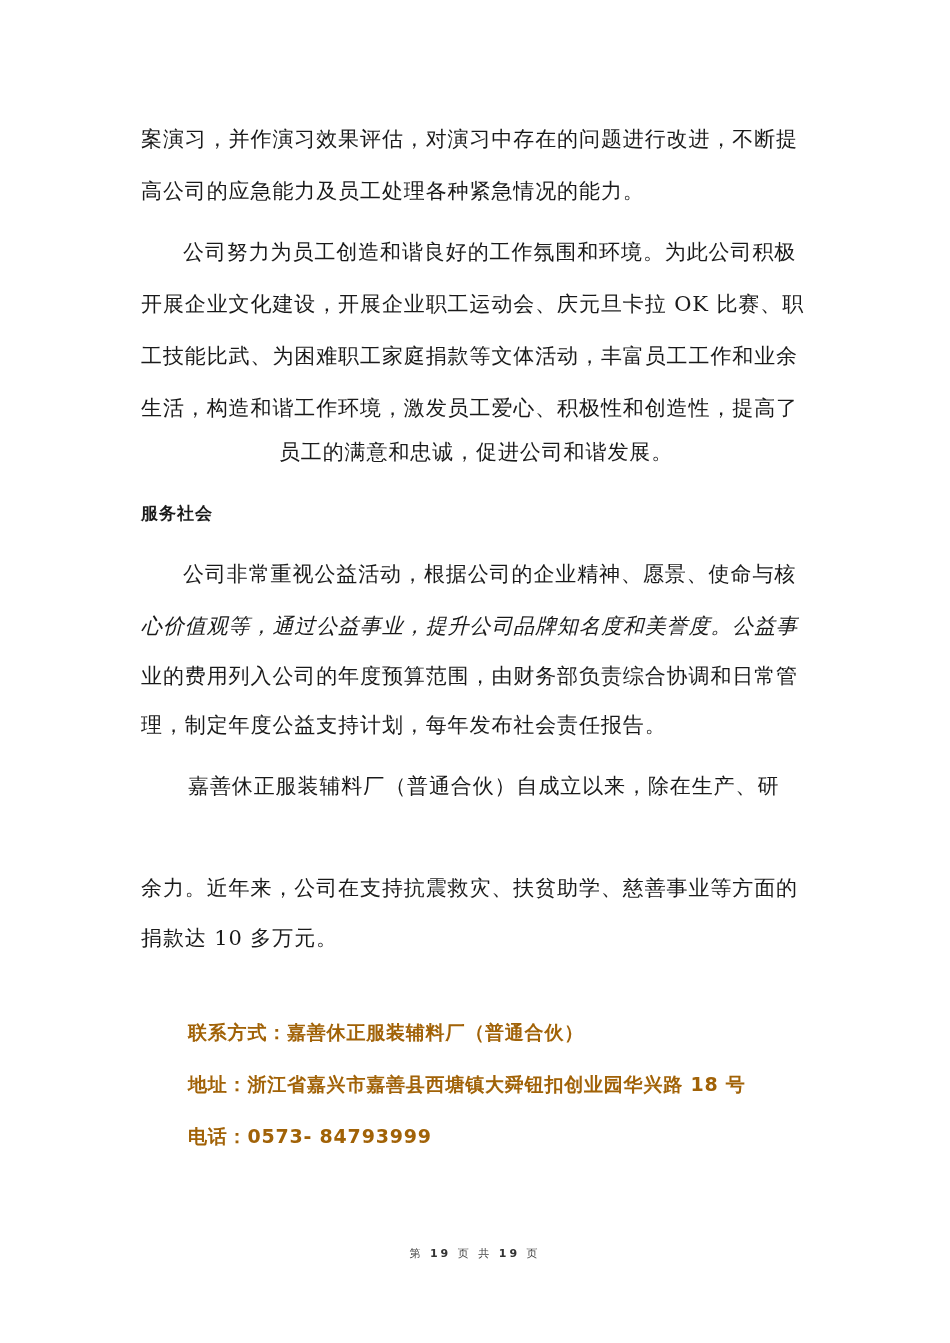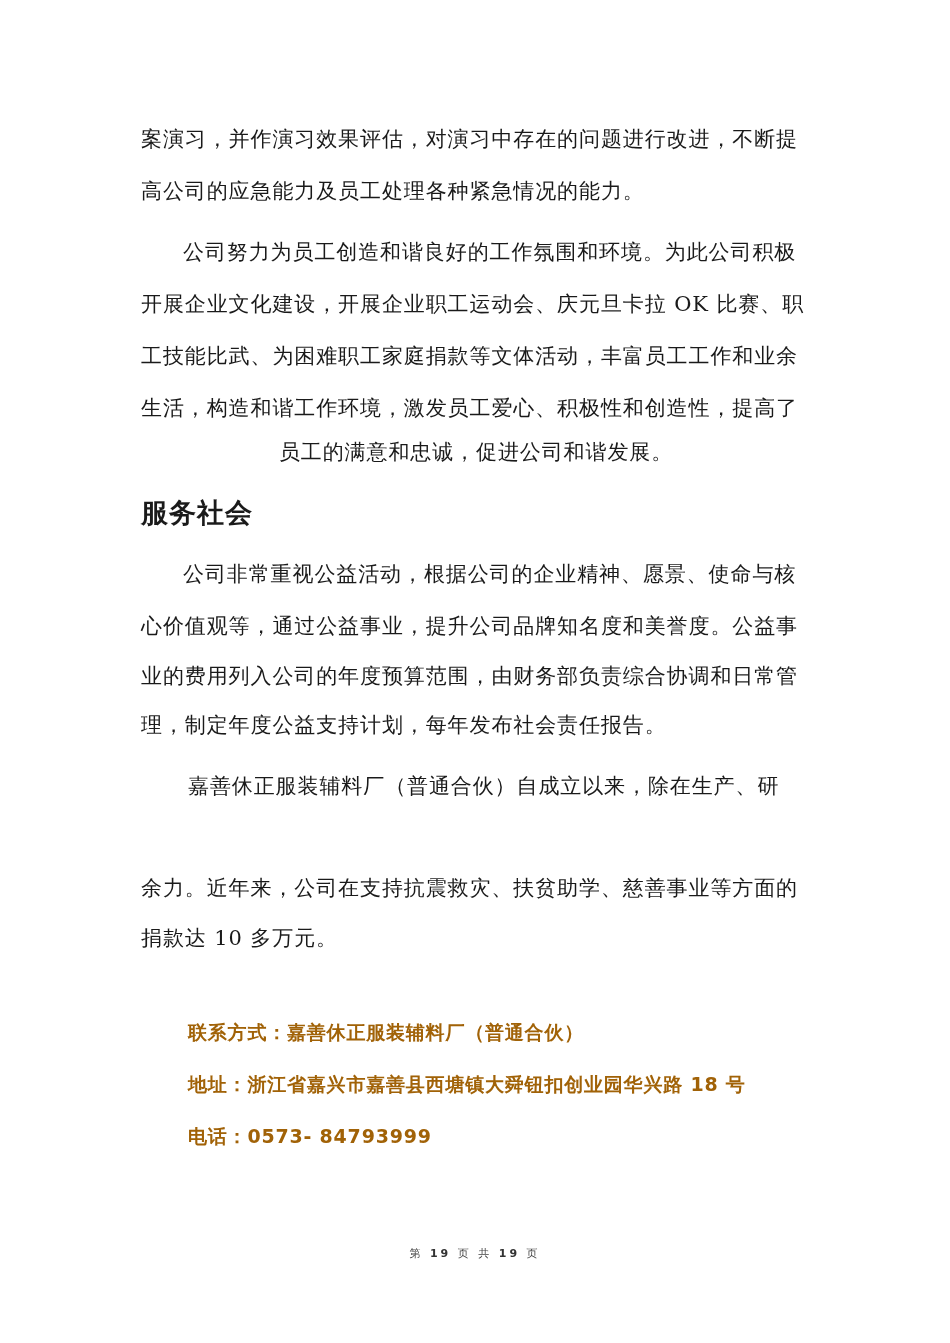--- a/index.html
+++ b/index.html
@@ -27,21 +27,21 @@
       font-size: 21px;
       line-height: 30px;
       white-space: nowrap;
       letter-spacing: 0.9px;
     }
     .heading {
       position: absolute;
       left: 141px;
       font-family: "DejaVu Sans", "Liberation Sans", sans-serif;
       font-weight: bold;
-      font-size: 27px;
+      font-size: 17px;
       line-height: 30px;
       letter-spacing: 1px;
     }
     .contact {
       position: absolute;
       left: 188px;
       font-family: "DejaVu Sans", "Liberation Sans", sans-serif;
       font-weight: bold;
       font-size: 19px;
       line-height: 30px;
@@ -71,21 +71,21 @@
 
   <div class="line" style="top:237px; left:183px;">公司努力为员工创造和谐良好的工作氛围和环境。为此公司积极</div>
   <div class="line" style="top:289px;">开展企业文化建设，开展企业职工运动会、庆元旦卡拉 OK 比赛、职</div>
   <div class="line" style="top:341px;">工技能比武、为困难职工家庭捐款等文体活动，丰富员工工作和业余</div>
   <div class="line" style="top:393px;">生活，构造和谐工作环境，激发员工爱心、积极性和创造性，提高了</div>
   <div class="line" style="top:437px;text-align:center;">员工的满意和忠诚，促进公司和谐发展。</div>
 
   <div class="heading" style="top:498px;">服务社会</div>
 
   <div class="line" style="top:559px; left:183px;">公司非常重视公益活动，根据公司的企业精神、愿景、使命与核</div>
-  <div class="line" style="top:611px;">心价值观等，通过公益事业，提升公司品牌知名度和美誉度。公益事</div>
+  <div class="line" style="top:611px;font-style:italic;">心价值观等，通过公益事业，提升公司品牌知名度和美誉度。公益事</div>
   <div class="line" style="top:661px;">业的费用列入公司的年度预算范围，由财务部负责综合协调和日常管</div>
   <div class="line" style="top:710px;">理，制定年度公益支持计划，每年发布社会责任报告。</div>
 
   <div class="line" style="top:771px; left:188px;">嘉善休正服装辅料厂（普通合伙）自成立以来，除在生产、研</div>
   <div class="line" style="top:873px;">余力。近年来，公司在支持抗震救灾、扶贫助学、慈善事业等方面的</div>
   <div class="line" style="top:923px;">捐款达 10 多万元。</div>
 
   <div class="contact" style="top:1017px;">联系方式：嘉善休正服装辅料厂（普通合伙）</div>
   <div class="contact" style="top:1069px;">地址：浙江省嘉兴市嘉善县西塘镇大舜钮扣创业园华兴路 18 号</div>
   <div class="contact" style="top:1121px;">电话：0573- 84793999</div>

